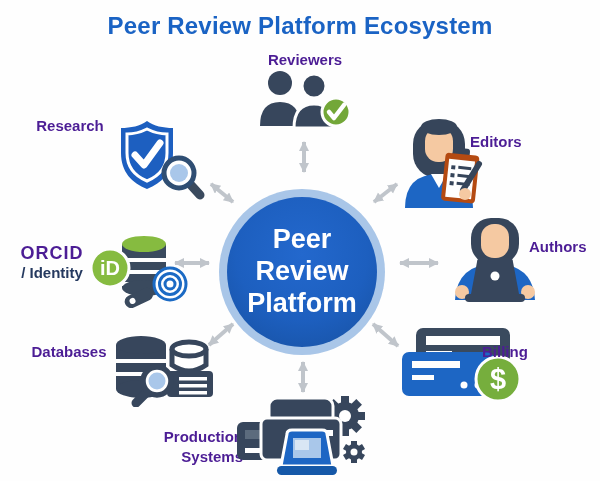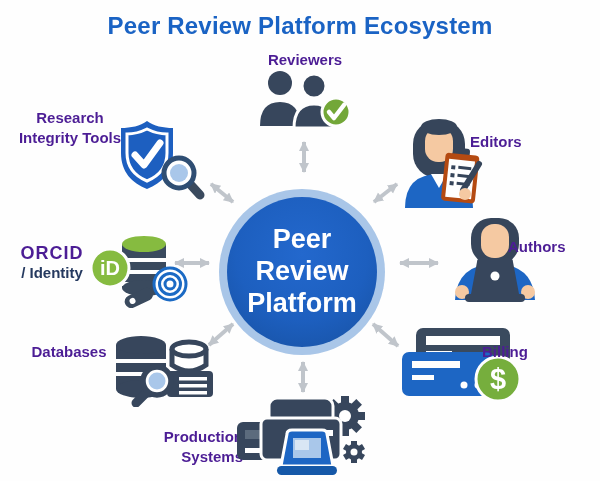--- a/index.html
+++ b/index.html
@@ -61,23 +61,22 @@
   <div class="node-label lbl-center" style="left:230px;top:50px;width:150px;">Reviewers</div>
   <svg class="icon" style="left:256px;top:70px;" width="96" height="58" viewBox="0 0 96 58">
     <circle cx="24" cy="13" r="12" fill="#37465c"></circle>
     <path d="M4 56 Q4 32 24 32 Q44 32 44 56 Z" fill="#37465c"></path>
     <circle cx="58" cy="16" r="12" fill="#37465c" stroke="#fefefe" stroke-width="3"></circle>
     <path d="M38 58 Q38 34 58 34 Q78 34 78 58 Z" fill="#37465c" stroke="#fefefe" stroke-width="3"></path>
     <circle cx="80" cy="42" r="14" fill="#73a738" stroke="#fefefe" stroke-width="3"></circle>
     <path d="M73 42 L78 48 L88 35" stroke="#ffffff" stroke-width="4.5" fill="none" stroke-linecap="round" stroke-linejoin="round"></path>
   </svg>
 
-  <div class="node-label lbl-center" style="left:18px;top:108px;width:104px;text-align:center;">
+  <div class="node-label lbl-center" style="left:18px;top:116px;width:104px;text-align:center;">
     <div>Research</div>
-    <div>Integrity Tools</div>
   </div>
   <svg class="icon" style="left:113px;top:117px;" width="92" height="88" viewBox="0 0 92 88">
     <path d="M34 4 C41 9 50 11 60 11 L60 36 C60 55 49 66 34 72 C19 66 8 55 8 36 L8 11 C18 11 27 9 34 4 Z" fill="#1d5fc0"></path>
     <path d="M34 12 C40 15 47 17 54 17 L54 36 C54 50 46 59 34 64 C22 59 14 50 14 36 L14 17 C21 17 28 15 34 12 Z" fill="none" stroke="#ffffff" stroke-width="3"></path>
     <path d="M22 38 L31 48 L47 26" stroke="#ffffff" stroke-width="7" fill="none" stroke-linecap="round" stroke-linejoin="round"></path>
     <line x1="77" y1="67" x2="87" y2="78" stroke="#3a4a5e" stroke-width="9" stroke-linecap="round"></line>
     <circle cx="66" cy="56" r="15" fill="#ffffff" stroke="#2f4e73" stroke-width="5"></circle>
     <circle cx="66" cy="56" r="9" fill="#a9c7ea"></circle>
   </svg>
 
@@ -150,21 +149,21 @@
   <svg class="icon" style="left:447px;top:212px;" width="96" height="92" viewBox="0 0 96 92">
     <rect x="24" y="6" width="48" height="46" rx="20" fill="#36455a"></rect>
     <rect x="34" y="12" width="28" height="34" rx="13" fill="#f5c9a2"></rect>
     <path d="M8 88 Q10 52 48 52 Q86 52 88 88 Z" fill="#1d66c4"></path>
     <circle cx="15" cy="80" r="7" fill="#f5c9a2"></circle>
     <circle cx="81" cy="80" r="7" fill="#f5c9a2"></circle>
     <path d="M30 50 Q30 46 34 46 L62 46 Q66 46 66 50 L72 82 L24 82 Z" fill="#37465c"></path>
     <circle cx="48" cy="64" r="4.5" fill="#ffffff"></circle>
     <rect x="18" y="82" width="60" height="8" rx="4" fill="#37465c"></rect>
   </svg>
-  <div class="node-label" style="left:508px;top:237px;">Authors</div>
+  <div class="node-label" style="left:529px;top:237px;">Authors</div>
 
   <svg class="icon" style="left:402px;top:328px;" width="120" height="76" viewBox="0 0 120 76">
     <rect x="14" y="0" width="94" height="36" rx="7" fill="#3a4a5e"></rect>
     <rect x="24" y="8" width="74" height="9" fill="#fefefe"></rect>
     <rect x="24" y="23" width="26" height="6" fill="#fefefe"></rect>
     <rect x="0" y="24" width="92" height="44" rx="7" fill="#1d66c4"></rect>
     <rect x="10" y="33" width="48" height="7" fill="#fefefe"></rect>
     <rect x="10" y="47" width="22" height="5" fill="#fefefe"></rect>
     <circle cx="62" cy="57" r="3.5" fill="#fefefe"></circle>
     <circle cx="76" cy="57" r="3.5" fill="#fefefe"></circle>

